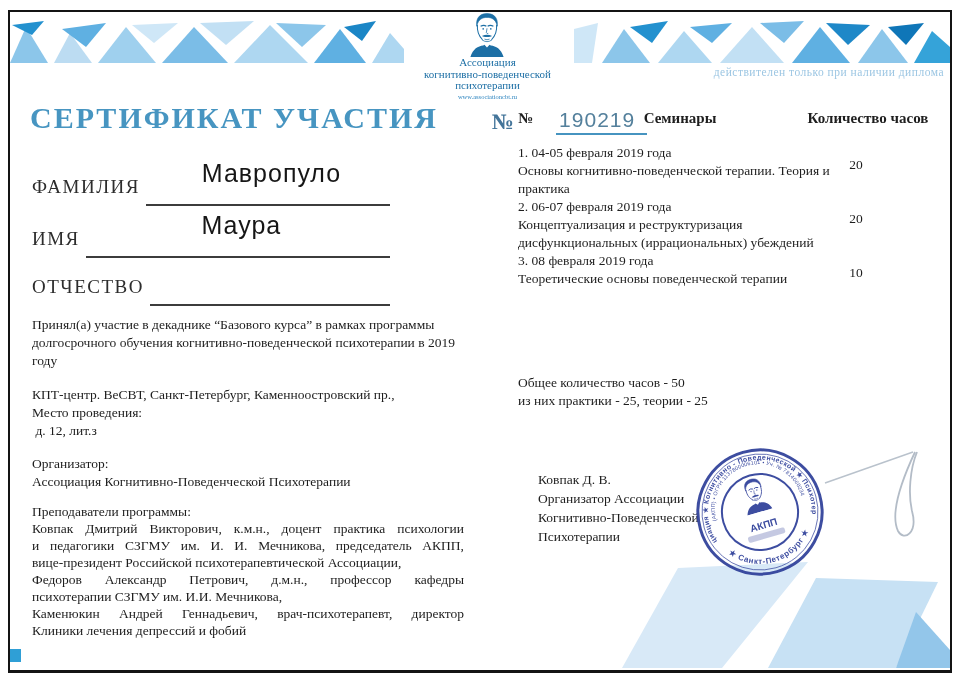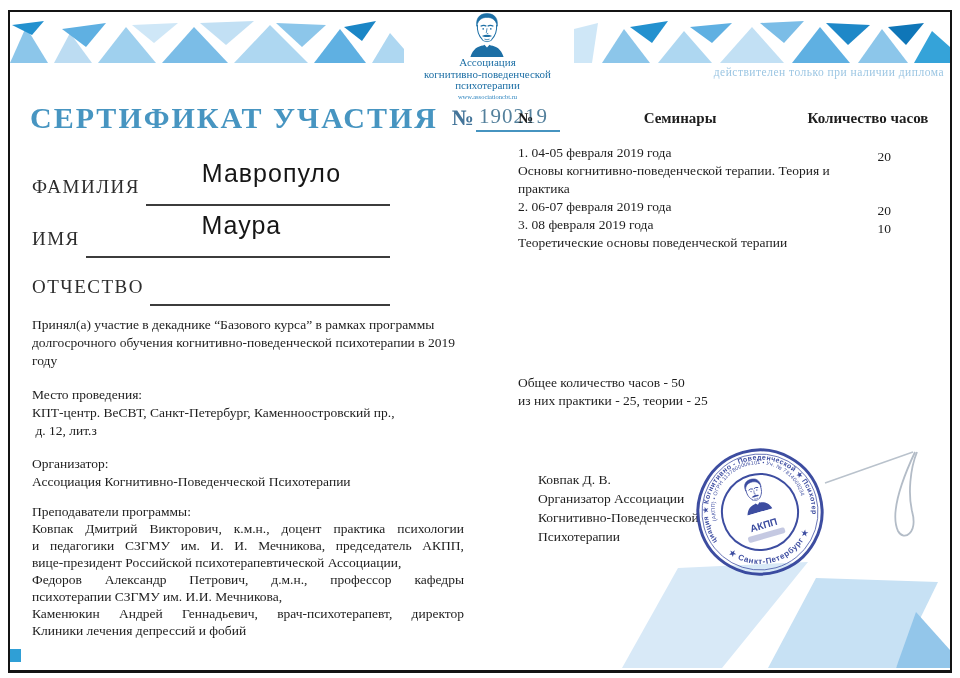--- a/index.html
+++ b/index.html
@@ -10,46 +10,46 @@
   .deco{z-index:1;}
   .content{z-index:3;}
 
   
   .validity{right:16px;top:66px;font-size:11.5px;color:#9cc6e3;letter-spacing:.5px;z-index:3;}
   .logo-text{left:400px;top:57px;width:175px;text-align:center;color:#1d6fa5;font-weight:normal;
              font-size:11px;line-height:11.5px;z-index:3;}
   .logo-url{left:400px;top:93px;width:175px;text-align:center;color:#2f86c0;font-size:6.5px;z-index:3;}
 
   
-  .title{left:30px;top:101px;display:flex;align-items:center;z-index:3;}
+  .title{left:30px;top:101px;display:flex;align-items:flex-end;z-index:3;gap:40px;}
   .title-main{font-size:30px;font-weight:bold;color:#4795c1;letter-spacing:2px;}
   .title-no{font-size:22px;color:#44759a;margin-left:14px;font-weight:bold;}
   .title-num{font-size:21px;color:#54809c;letter-spacing:1px;border-bottom:2px solid #4694c0;
-             padding:0 12px 1px 3px;margin-left:2px;font-family:Liberation Serif, serif;font-weight:normal;}
+             padding:0 12px 1px 3px;margin-left:2px;font-family:Liberation Sans, sans-serif;font-weight:normal;}
 
   
   .row{left:32px;width:358px;display:flex;align-items:center;z-index:3;}
   .row .lab{font-size:19px;letter-spacing:1.5px;color:#2d2d2d;padding-right:6px;}
   .row .line{flex:1;border-bottom:2px solid #3c3c3c;display:flex;justify-content:center;align-items:flex-end;height:36px;}
   .row .val{font-family:"Liberation Sans", sans-serif;font-size:25px;color:#161616;letter-spacing:1px;padding-bottom:16px;margin-left:7px;}
 
   .par{left:32px;width:432px;font-size:13.5px;line-height:18px;color:#1d1d1d;z-index:3;}
   .teach{line-height:17px;}
   .jst{text-align:justify;text-align-last:justify;}
   .pre{white-space:pre-wrap;}
 
   
   .sem-head{left:515px;top:110px;width:420px;height:20px;font-weight:bold;font-size:15px;z-index:3;}
   .sem-head .h1{position:absolute;left:3px;}
   .sem-head .h2{position:absolute;left:105px;width:120px;text-align:center;}
   .sem-head .h3{position:absolute;left:283px;width:140px;text-align:center;}
   .sem-list{left:518px;top:144px;width:420px;z-index:3;}
   .sem-item{position:relative;font-size:13.5px;line-height:18px;}
   .sem-title{width:315px;}
-  .sem-hours{position:absolute;left:303px;top:4px;width:70px;text-align:right;}
+  .sem-hours{position:absolute;left:303px;top:12px;width:70px;text-align:center;}
   .totals{left:518px;top:374px;font-size:13.5px;line-height:18px;z-index:3;}
   .sig{left:518px;top:470px;font-size:13.5px;line-height:19px;z-index:3;margin-left:20px;}
 
   .stamp{left:675px;top:427px;z-index:4;}
   .scribble{left:820px;top:438px;z-index:4;}
   .sq{left:10px;top:649px;width:11px;height:13px;background:#2f9fd6;z-index:2;}
 </style>
 </head>
 <body>
 
@@ -145,22 +145,22 @@
   <div class="abs row content" style="top:268px">
     <span class="lab">ОТЧЕСТВО</span>
     <span class="line">
       <span class="val"></span>
     </span>
   </div>
 
   <div class="abs par content" style="top:316px">Принял(а) участие в декаднике “Базового курса” в рамках программы долгосрочного обучения когнитивно-поведенческой психотерапии в 2019 году</div>
 
   <div class="abs par content" style="top:386px">
+    <div>КПТ-центр. ВеСВТ, Санкт-Петербург, Каменноостровский пр.,</div>
     <div>Место проведения:</div>
-    <div>КПТ-центр. ВеСВТ, Санкт-Петербург, Каменноостровский пр.,</div>
     <div class="pre"> д. 12, лит.з</div>
   </div>
 
   <div class="abs par content" style="top:455px">
     <div>Организатор:</div>
     <div>Ассоциация Когнитивно-Поведенческой Психотерапии</div>
   </div>
 
   <div class="abs par teach content" style="top:503px">
     <div>Преподаватели программы:</div>
@@ -180,20 +180,21 @@
   </div>
 
   <div class="abs sem-list content">
     <div class="sem-item">
       <div>1. 04-05 февраля 2019 года</div>
       <div class="sem-title">Основы когнитивно-поведенческой терапии. Теория и практика</div>
       <span class="sem-hours">20</span>
     </div>
     <div class="sem-item">
       <div>2. 06-07 февраля 2019 года</div>
+      <div class="sem-title">Концептуализация и реструктуризация дисфункциональных (иррациональных) убеждений</div>
       <span class="sem-hours">20</span>
     </div>
     <div class="sem-item">
       <div>3. 08 февраля 2019 года</div>
       <div class="sem-title">Теоретические основы поведенческой терапии</div>
       <span class="sem-hours">10</span>
     </div>
   </div>
 
   <div class="abs totals content">

